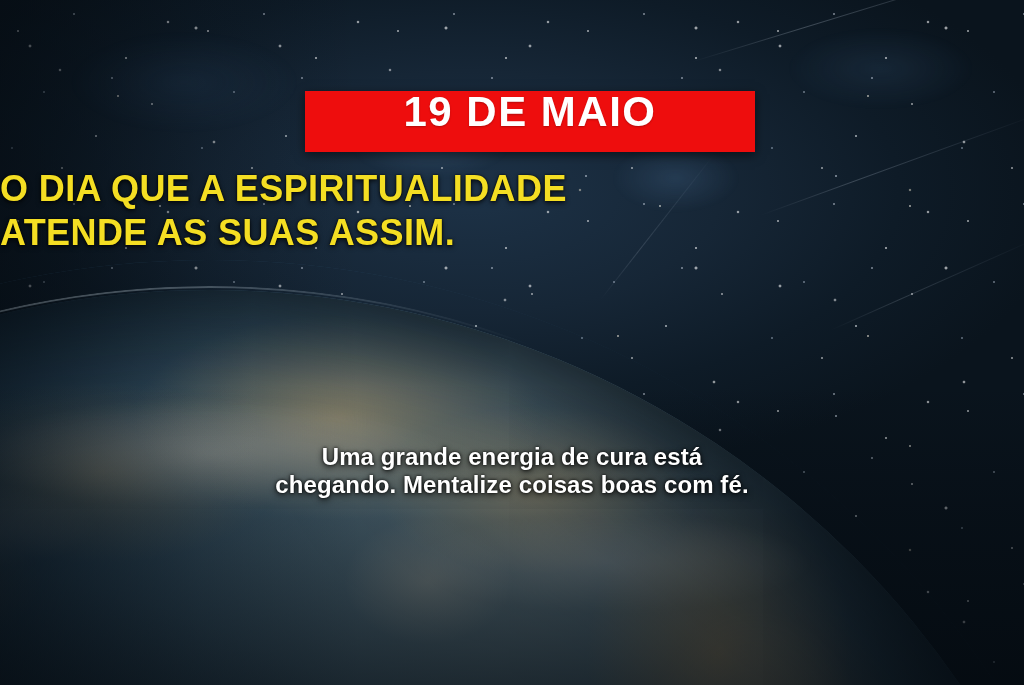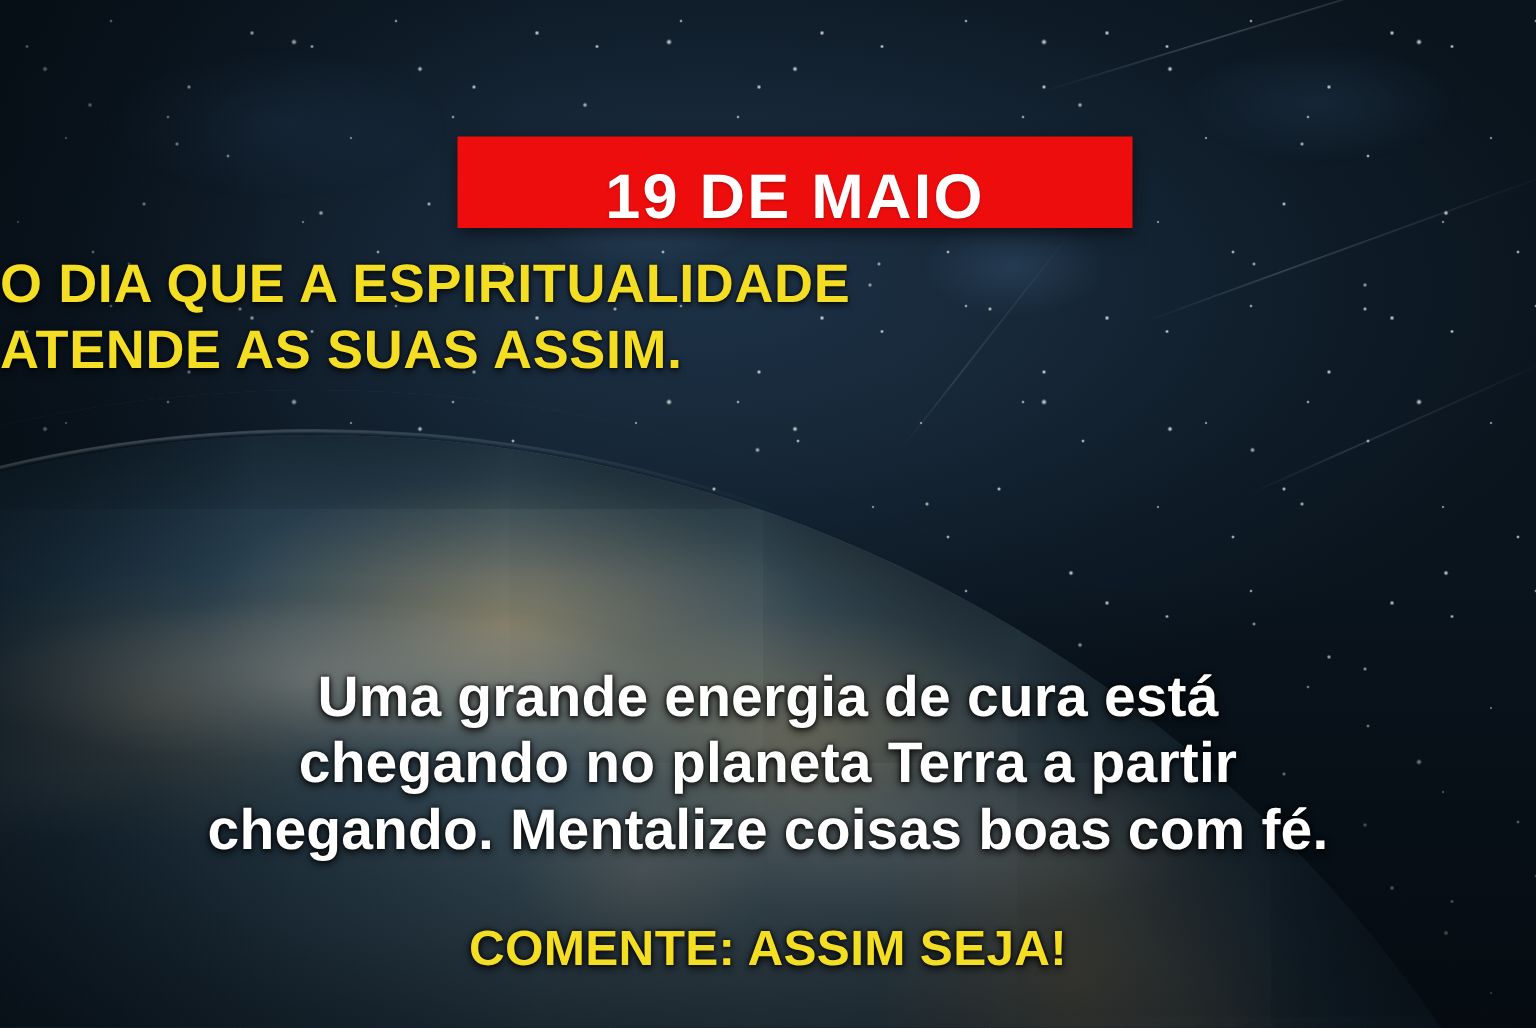--- a/index.html
+++ b/index.html
@@ -188,21 +188,21 @@
     inset: 0;
   }
   .date-banner {
     position: absolute;
     left: 305px;
     top: 91px;
     width: 450px;
     height: 61px;
     background: #ee0d0d;
     display: flex;
-    align-items: flex-end;
+    align-items: flex-start;
     justify-content: center;
     box-shadow: 0 3px 10px rgba(0,0,0,.55);
   }
   .date-banner-text {
     color: #ffffff;
     font-size: 42px;
     font-weight: bold;
     letter-spacing: 1.5px;
     line-height: 1;
     white-space: nowrap;
@@ -222,21 +222,21 @@
   }
   .headline .hl-line { display: block; white-space: nowrap; }
 
   .body-copy {
     position: absolute;
     left: 0;
     right: 0;
     top: 443px;
     text-align: center;
     color: #ffffff;
-    font-size: 38px;
+    font-size: 24px;
     font-weight: bold;
     line-height: 1.165;
     letter-spacing: .1px;
     text-shadow: 0 2px 6px rgba(0,0,0,.85), 0 0 3px rgba(0,0,0,.95);
   }
   .body-copy .bc-line { display: block; white-space: nowrap; }
 
   .cta {
     position: absolute;
     left: 0;
@@ -285,20 +285,18 @@
       <span class="date-banner-text">19 DE MAIO</span>
     </div>
 
     <div class="headline">
       <span class="hl-line">O DIA QUE A ESPIRITUALIDADE</span>
       <span class="hl-line">ATENDE AS SUAS ASSIM.</span>
     </div>
 
     <div class="body-copy">
       <span class="bc-line">Uma grande energia de cura está</span>
-      <span class="bc-line">chegando no planeta Terra a partir</span>
       <span class="bc-line">chegando. Mentalize coisas boas com fé.</span>
     </div>
 
-    <div class="cta">COMENTE: ASSIM SEJA!</div>
 
   </div>
 </div>
 
 </body></html>

